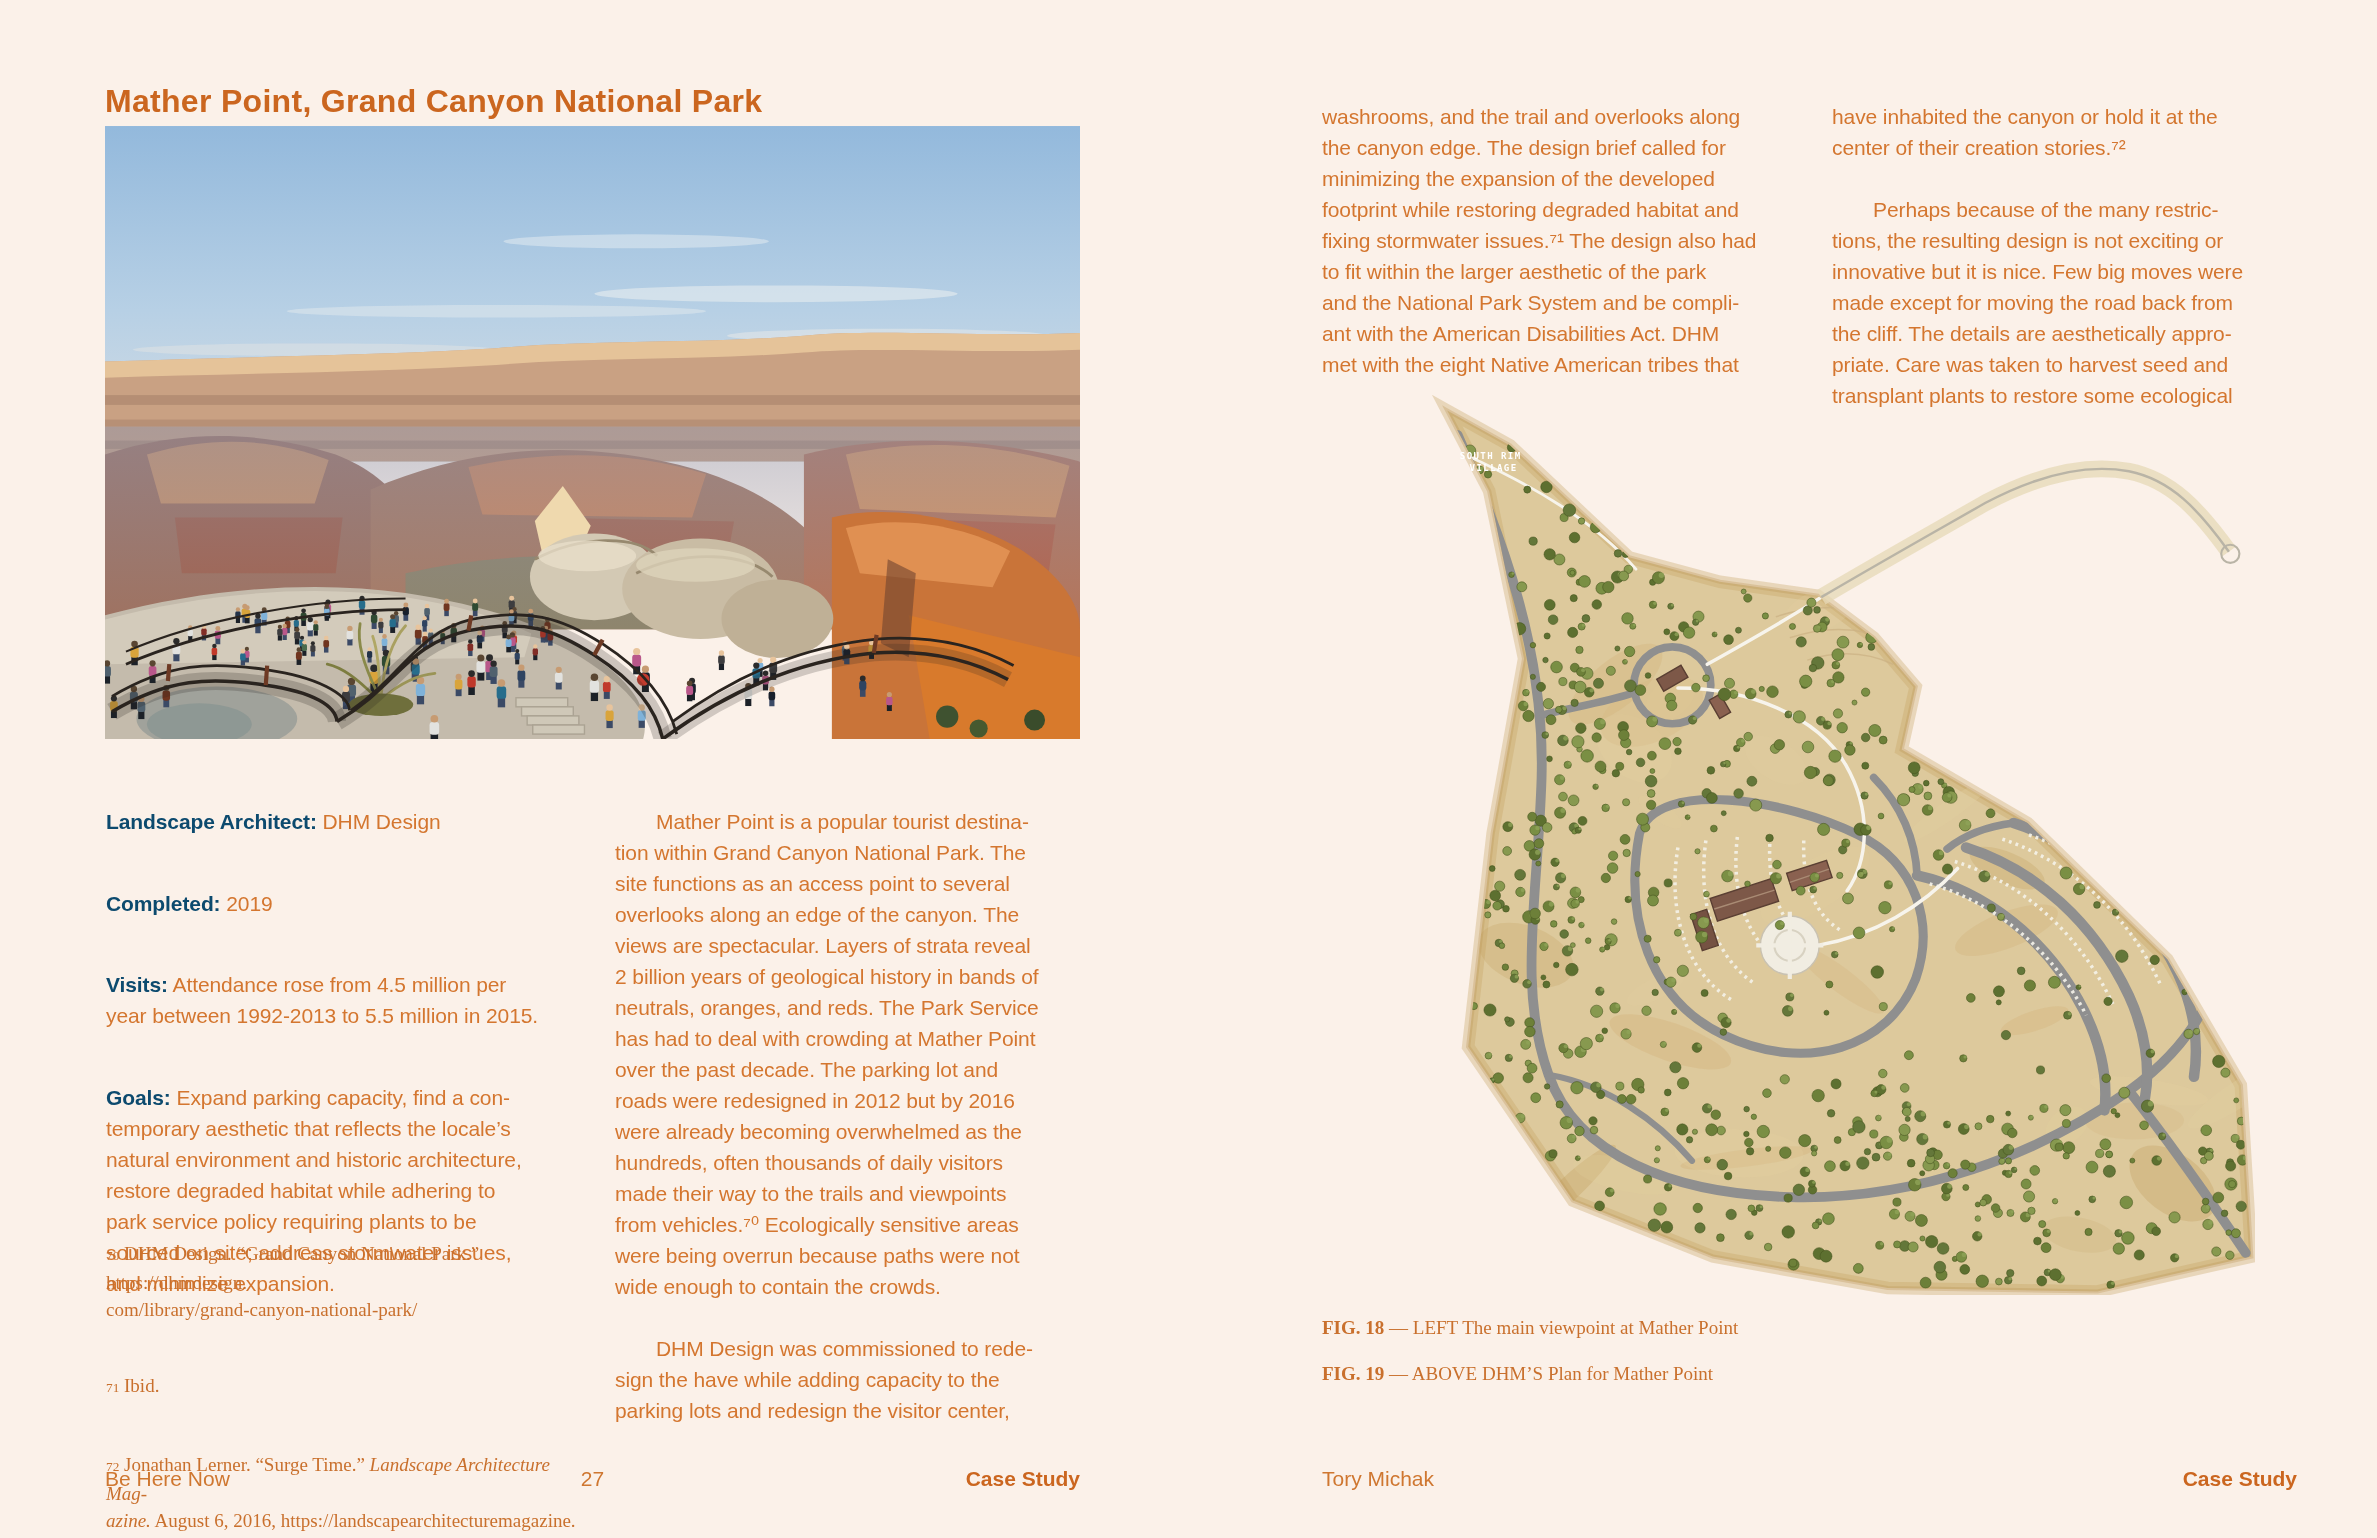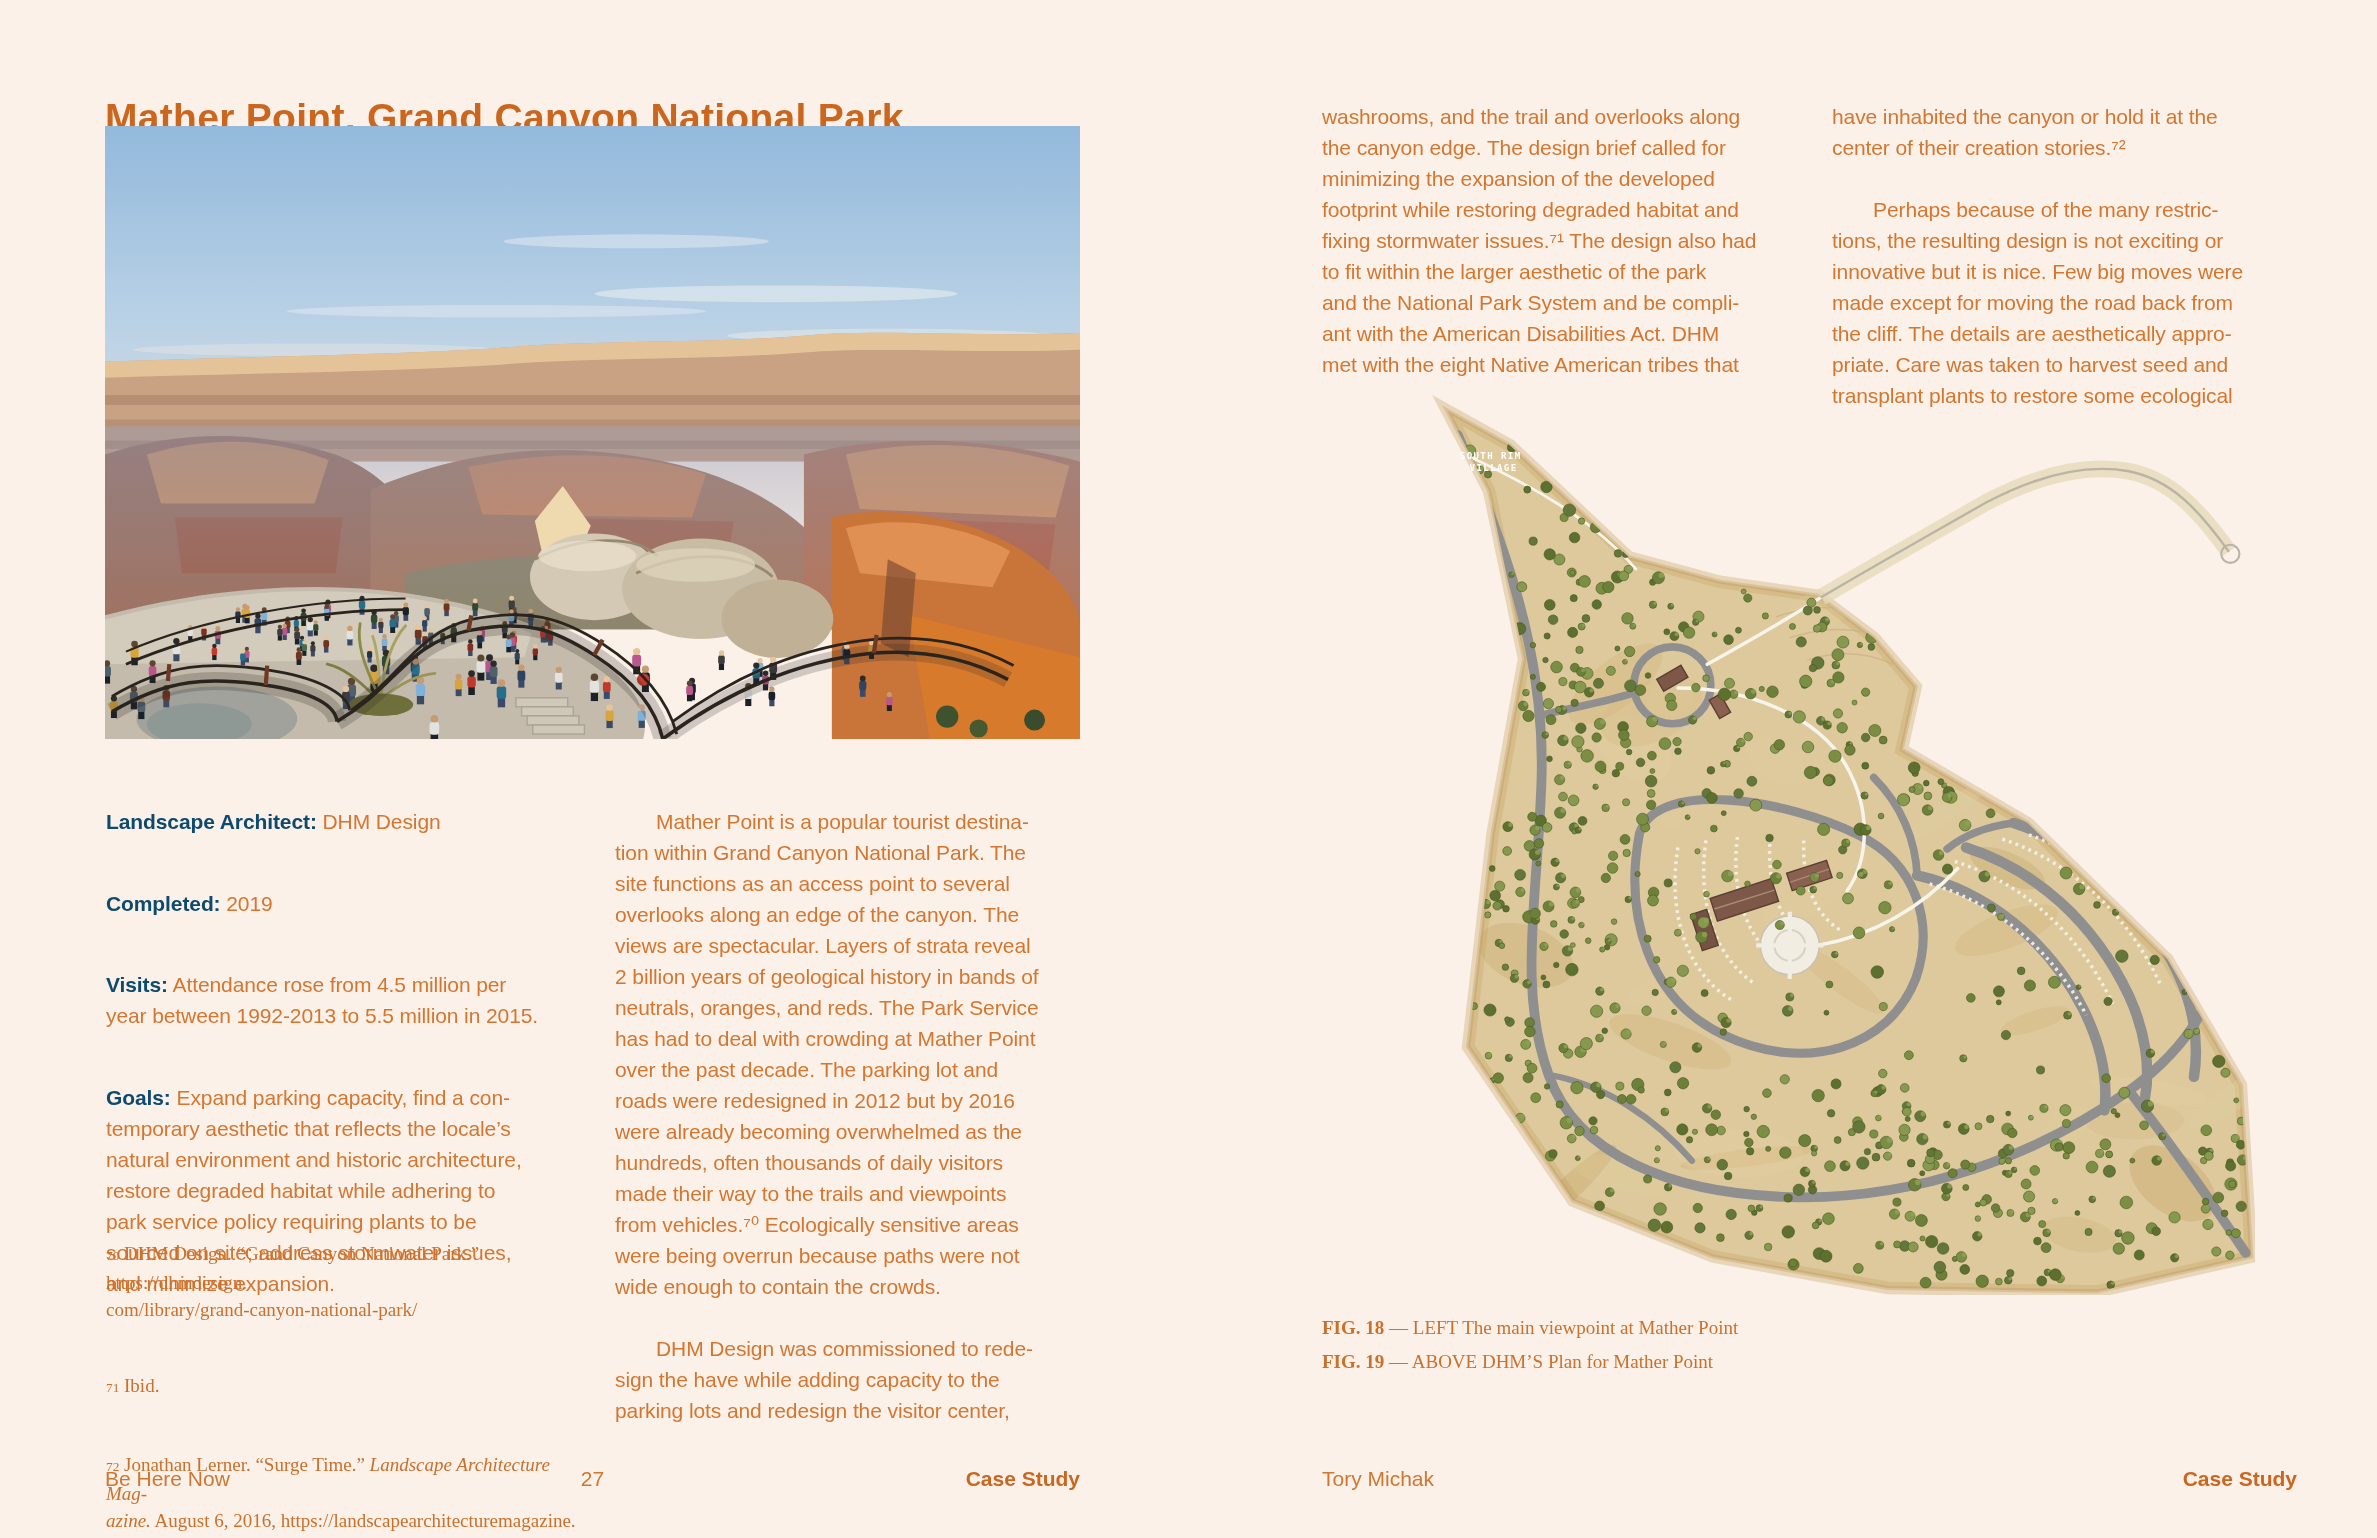--- a/index.html
+++ b/index.html
@@ -4,22 +4,22 @@
 <style>
   html,body{margin:0;padding:0;}
   body{
     width:2377px;height:1538px;position:relative;overflow:hidden;
     background:#fbf1e9;
     font-family:"Liberation Sans","DejaVu Sans",sans-serif;
   }
   .abs{position:absolute;}
   
   .title{
-    left:105px;top:70px;width:1049px;
-    font-size:39px;font-weight:700;letter-spacing:0.3px;
+    left:105px;top:62px;width:1049px;
+    font-size:32px;font-weight:700;letter-spacing:0.3px;
     color:#cb661f;
   }
   .bodycol{
     font-size:21px;line-height:31px;letter-spacing:-0.1px;
     color:#d4762f;white-space:pre-line;
   }
   .bodycol p{margin:0;}
   .indent{text-indent:41px;}
   .metaBlock p{margin:0 0 19.6px 0;}
   .lbl{font-weight:700;color:#0c4a6e;}
@@ -1474,20 +1474,20 @@
   <circle cx="1150" cy="240" r="13" fill="none" stroke="#b9b4a6" stroke-width="3"></circle>
   <circle cx="880,150" r="0" fill="none"></circle>
 
   <text x="48" y="104" class="maplabel">SOUTH RIM</text>
   <text x="62" y="122" class="maplabel">VILLAGE</text>
 </svg>
 </div>
 
 <div class="abs" style="left:1322px;top:1317px;width:839px;">
   <p class="cap"><b>FIG. 18</b> <span>— LEFT The main viewpoint at Mather Point</span></p>
-  <p class="cap" style="margin-top:12px;"><b>FIG. 19</b> <span>— ABOVE DHM’S Plan for Mather Point</span></p>
+  <p class="cap" style="margin-top:24px;"><b>FIG. 19</b> <span>— ABOVE DHM’S Plan for Mather Point</span></p>
 </div>
 
 <div class="abs footer" style="left:1322px;top:1467px;width:975px;">
   <span class="f-left">Tory Michak</span>
   <span class="f-right">Case Study</span>
 </div>
 
 
 </body></html>

